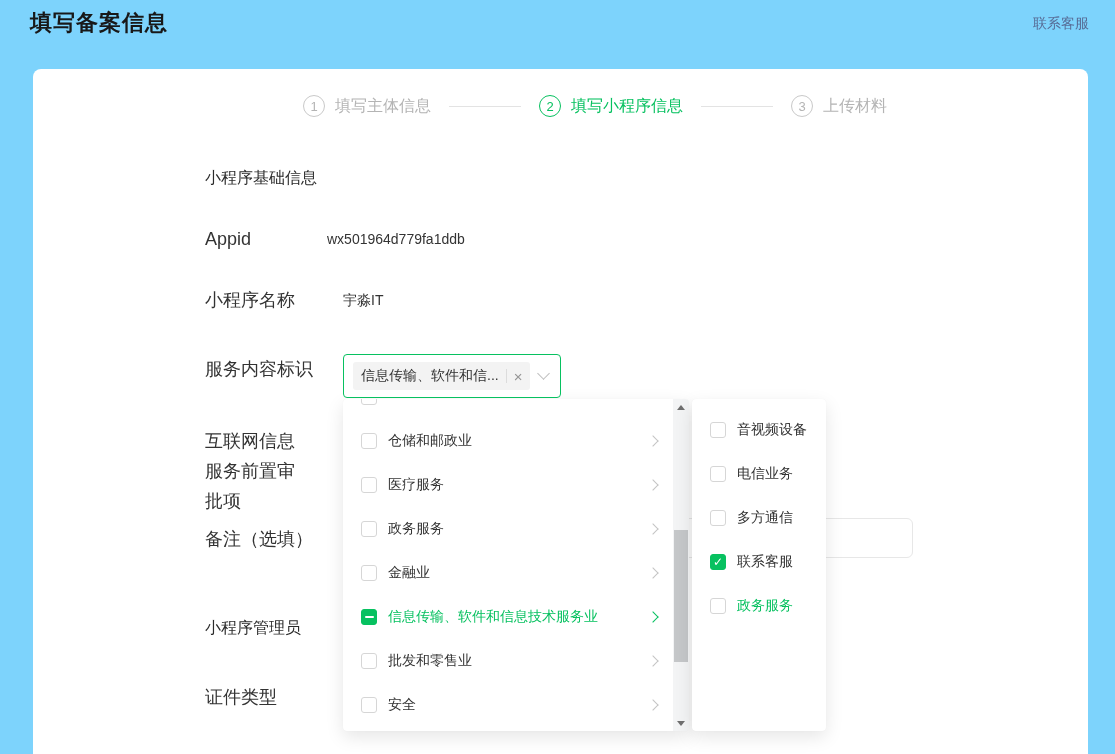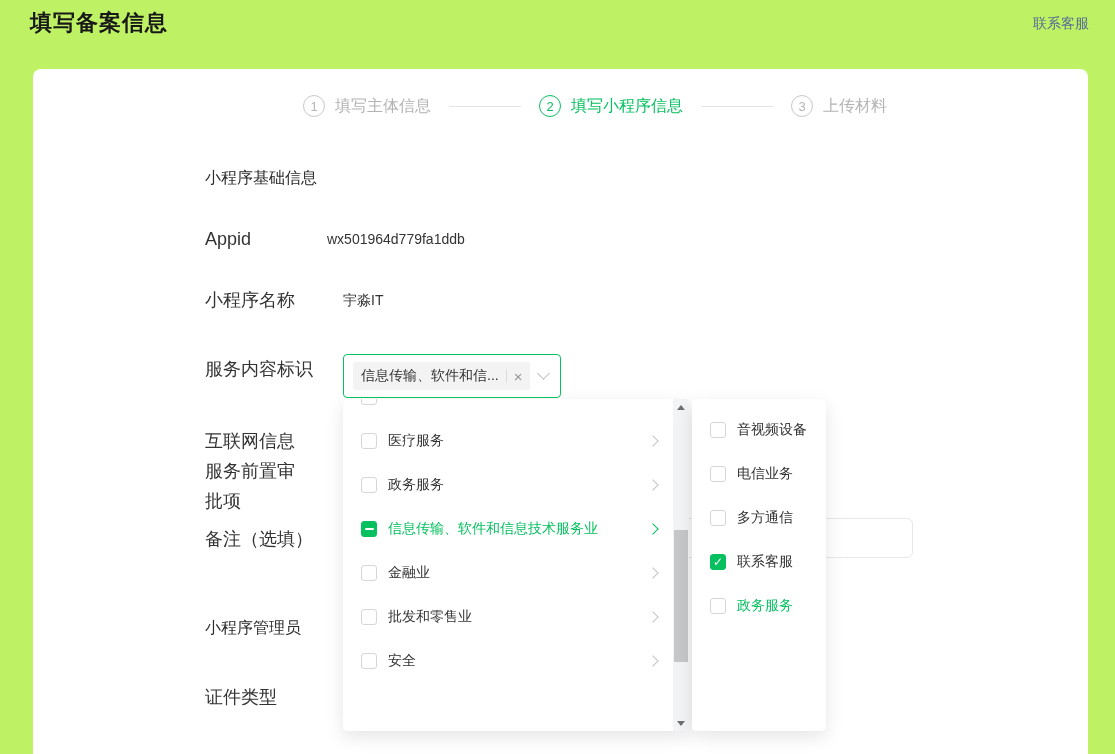--- a/index.html
+++ b/index.html
@@ -1,18 +1,18 @@
 <!DOCTYPE html>
 <html><head>
 <meta charset="utf-8">
 <style>
   * { margin:0; padding:0; box-sizing:border-box; }
   html,body { background:#f4f5f7; }
   body { font-family:"Liberation Sans","DejaVu Sans",sans-serif; color:#333; }
-  .screen { position:relative; width:1115px; height:754px; background:#bef264; overflow:hidden; }
+  .screen { position:relative; width:1115px; height:754px; background:#7dd3fc; overflow:hidden; }
 
   
   .page-title { position:absolute; left:30px; top:8px; font-size:22px; font-weight:700; color:#181818; letter-spacing:1px; }
   .contact-link { position:absolute; right:26px; top:15px; font-size:14px; color:#576b95; cursor:pointer; }
 
   
   .card { position:absolute; left:33px; top:69px; width:1055px; height:700px; background:#fff; border-radius:8px; }
 
   
   .stepper { position:absolute; left:270px; top:26px; display:flex; align-items:center; }
@@ -121,36 +121,41 @@
       <span class="chev-down"></span>
     </div>
 
     <div class="panel panel-left">
       <div class="opt-list">
         <div class="opt">
           <span class="cbx"></span>
         </div>
         <div class="opt">
           <span class="cbx"></span>
+          <span class="opt-label">仓储和邮政业</span>
+          <span class="chev-right"></span>
+        </div>
+        <div class="opt">
+          <span class="cbx"></span>
           <span class="opt-label">医疗服务</span>
           <span class="chev-right"></span>
         </div>
         <div class="opt">
           <span class="cbx"></span>
           <span class="opt-label">政务服务</span>
+          <span class="chev-right"></span>
+        </div>
+        <div class="opt">
+          <span class="cbx"></span>
+          <span class="opt-label">金融业</span>
           <span class="chev-right"></span>
         </div>
         <div class="opt green">
           <span class="cbx indet"></span>
           <span class="opt-label">信息传输、软件和信息技术服务业</span>
-          <span class="chev-right"></span>
-        </div>
-        <div class="opt">
-          <span class="cbx"></span>
-          <span class="opt-label">金融业</span>
           <span class="chev-right"></span>
         </div>
         <div class="opt">
           <span class="cbx"></span>
           <span class="opt-label">批发和零售业</span>
           <span class="chev-right"></span>
         </div>
         <div class="opt">
           <span class="cbx"></span>
           <span class="opt-label">安全</span>

